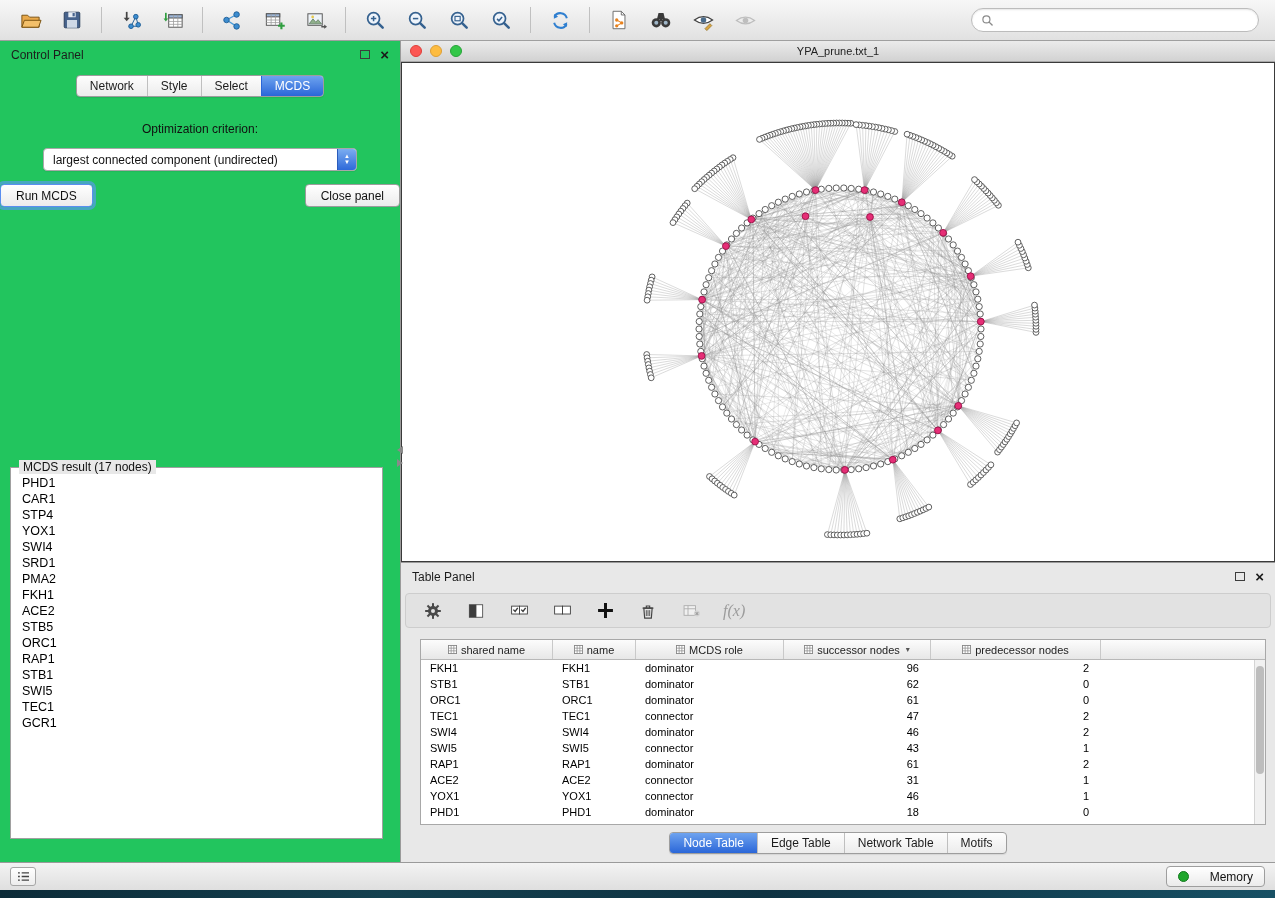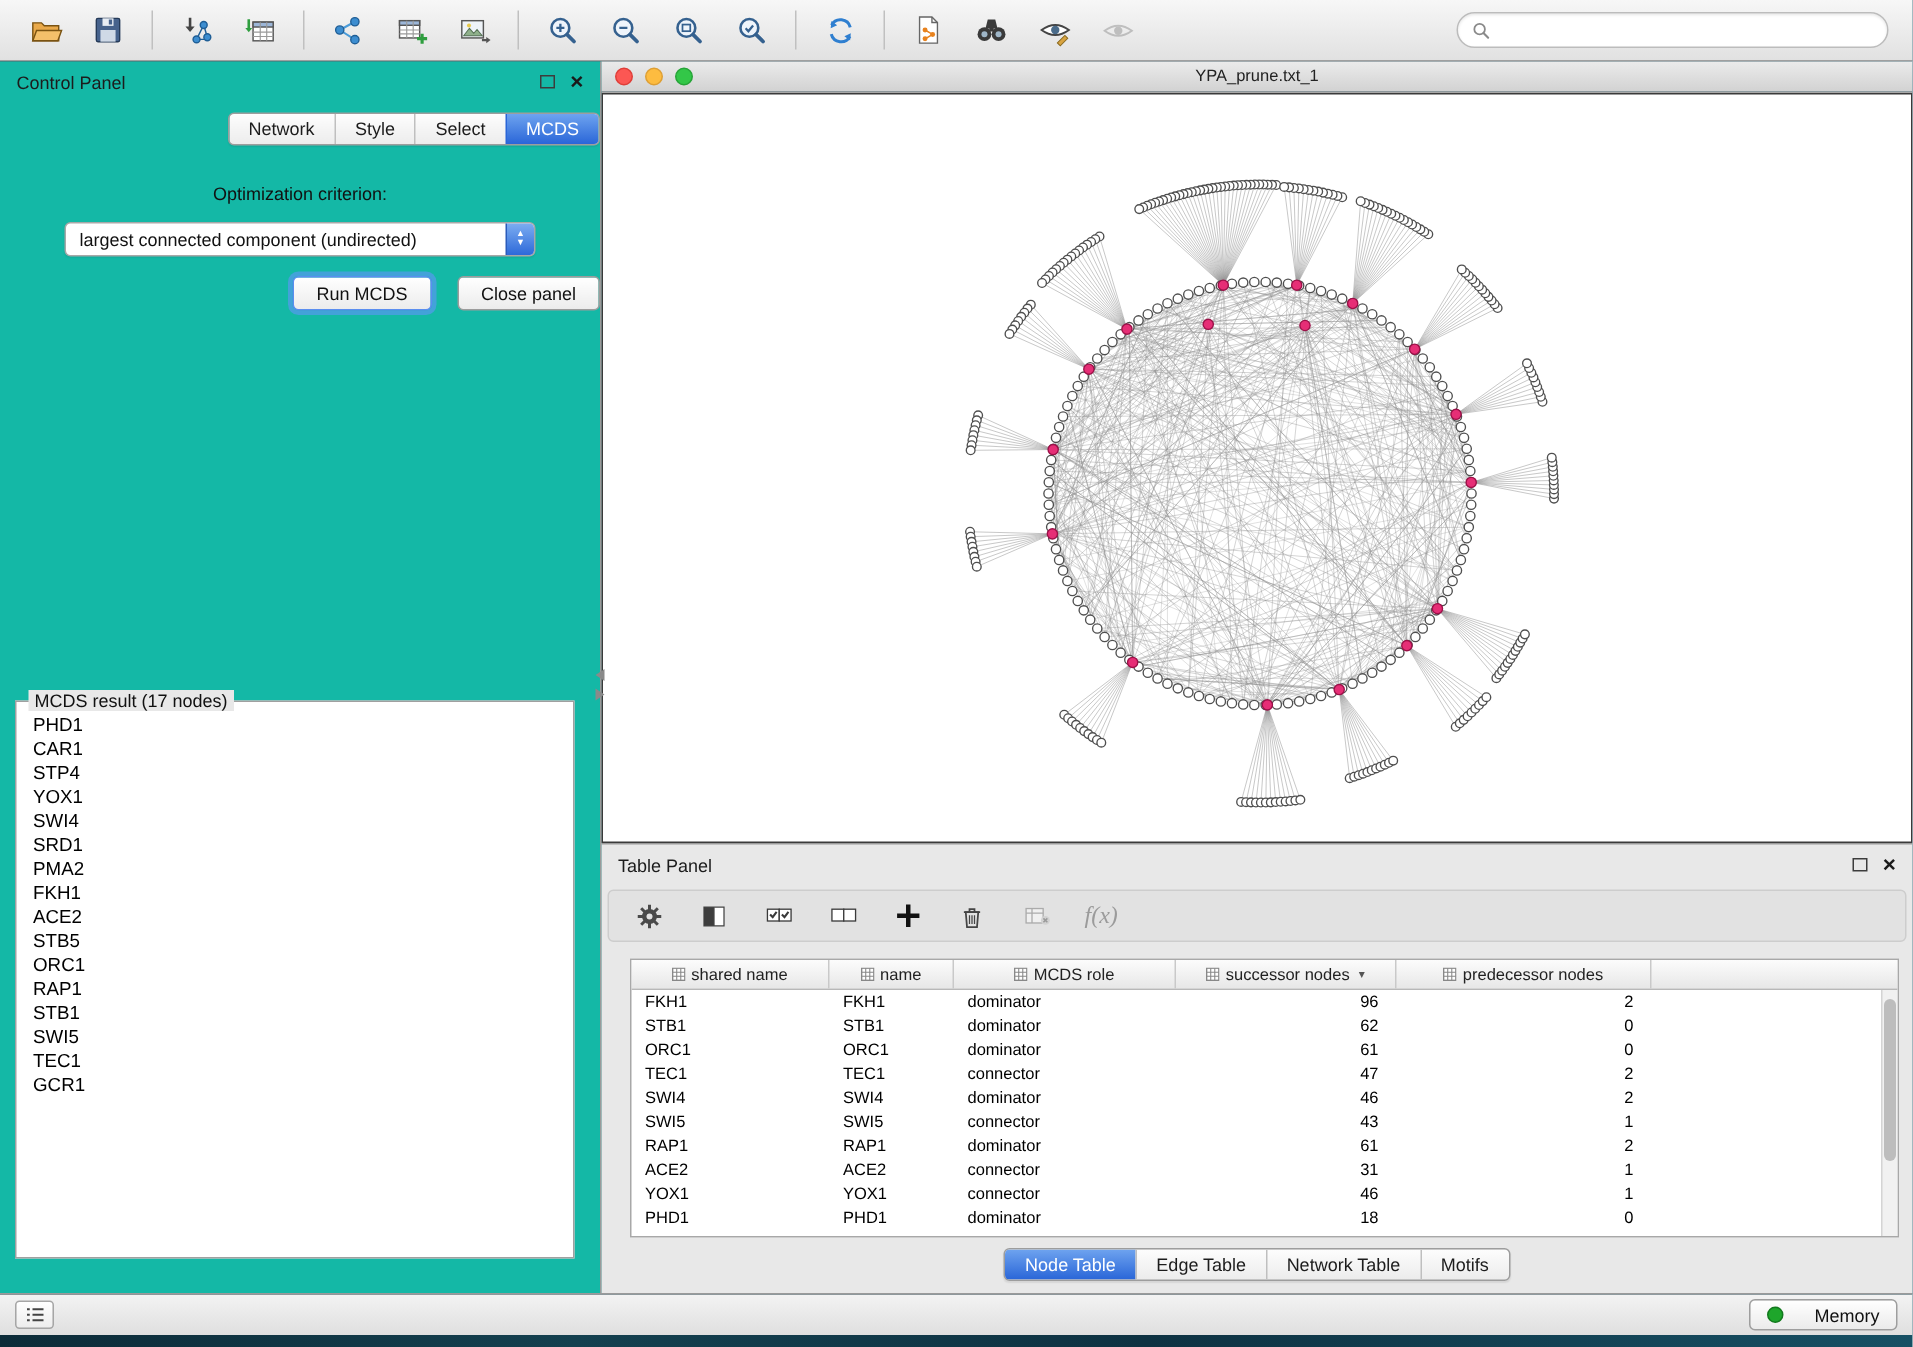--- a/index.html
+++ b/index.html
@@ -9,36 +9,36 @@
 
   
   .toolbar{position:absolute;top:0;left:0;width:1275px;height:41px;background:linear-gradient(#f7f7f7,#e1e1e1);border-bottom:1px solid #9f9f9f;display:flex;align-items:center;padding:0 10px;gap:2px}
   .tbtn{width:40px;height:32px;display:flex;align-items:center;justify-content:center;border-radius:4px}
   .tbtn.disabled{opacity:.55}
   .tsep{width:1px;height:26px;background:#c0c0c0;margin:0 7px}
   .search{margin-left:auto;margin-right:6px;width:288px;height:24px;background:#fff;border:1px solid #bcbcbc;border-radius:12px;display:flex;align-items:center;padding:0 9px;box-shadow:inset 0 1px 2px rgba(0,0,0,.10)}
   .search input{border:none;outline:none;flex:1;font-size:12px;background:transparent;margin-left:5px;color:#333}
 
   
-  .control-panel{position:absolute;top:41px;left:0;width:401px;height:821px;background:#14b8a6;border-right:1px solid #9a9a9a}
+  .control-panel{position:absolute;top:41px;left:0;width:401px;height:821px;background:#22c55e;border-right:1px solid #9a9a9a}
   .panel-header{height:27px;display:flex;align-items:center;padding:0 11px;font-size:12px;color:#1c1c1c}
   .panel-header .sp{flex:1}
   .float-ico{width:10px;height:9px;border:1.4px solid #3c3c3c;display:inline-block}
   .close-ico{font-size:15px;font-weight:bold;color:#1a1a1a;line-height:10px;margin-left:10px}
   .seg{display:inline-flex;border:1px solid #9d9d9d;border-radius:4px;overflow:hidden;background:linear-gradient(#fdfdfd,#ececec);box-shadow:0 1px 1px rgba(0,0,0,.08)}
   .seg .tab{padding:3px 13px;font-size:12px;color:#1c1c1c;border-left:1px solid #bfbfbf;white-space:nowrap}
   .seg .tab:first-child{border-left:none}
   .seg .tab.selected{background:linear-gradient(#6ea3ef,#2a66d8);color:#fff;border-left-color:#2a66d8}
-  .cp-tabs{margin-top:7px;text-align:right}
+  .cp-tabs{margin-top:7px;text-align:center}
   .opt-label{margin-top:25px;text-align:center;font-size:12px;color:#111}
   .dropdown{margin:12px auto 13px;width:314px;height:23px;background:#fff;border:1px solid #a8a8a8;border-radius:4px;display:flex;align-items:center;overflow:hidden;box-shadow:0 1px 1px rgba(0,0,0,.06)}
   .dd-text{flex:1;font-size:12px;color:#111;padding-left:9px;white-space:nowrap}
   .dd-stepper{width:19px;height:23px;background:linear-gradient(#7fb0f2,#2a66d8);display:flex;flex-direction:column;align-items:center;justify-content:center;gap:1px;border-left:1px solid #2a5cbb}
   .dd-stepper span{color:#fff;font-size:6px;line-height:5px}
-  .btn-row{margin-top:13px;display:flex;justify-content:flex-end;gap:17px}
+  .btn-row{margin-top:13px;display:flex;justify-content:space-between;gap:17px}
   .btn{height:23px;padding:0 15px;font-size:12px;color:#111;border:1px solid #9c9c9c;border-radius:4px;background:linear-gradient(#ffffff,#ececec)}
   .btn.focused{box-shadow:0 0 0 3px rgba(92,150,245,.65);border-color:#5b8ef0}
   .result-group{position:absolute;left:10px;right:17px;top:426px;height:372px;background:#fff;border:1px solid #a0a0a0}
   .result-legend{position:absolute;top:-8px;left:8px;background:#e8e8e8;padding:0 4px;font-size:12px;color:#111}
   .result-list{position:absolute;inset:1px;overflow:hidden;padding:6px 0 0 10px}
   .list-item{font-size:12.5px;line-height:16px;color:#000}
 
   
   .network-window{position:absolute;left:401px;top:41px;width:874px;height:521px}
   .nw-titlebar{height:21px;background:linear-gradient(#ebebeb,#d2d2d2);border-bottom:1px solid #a8a8a8;position:relative;display:flex;align-items:center;padding:0 9px}

